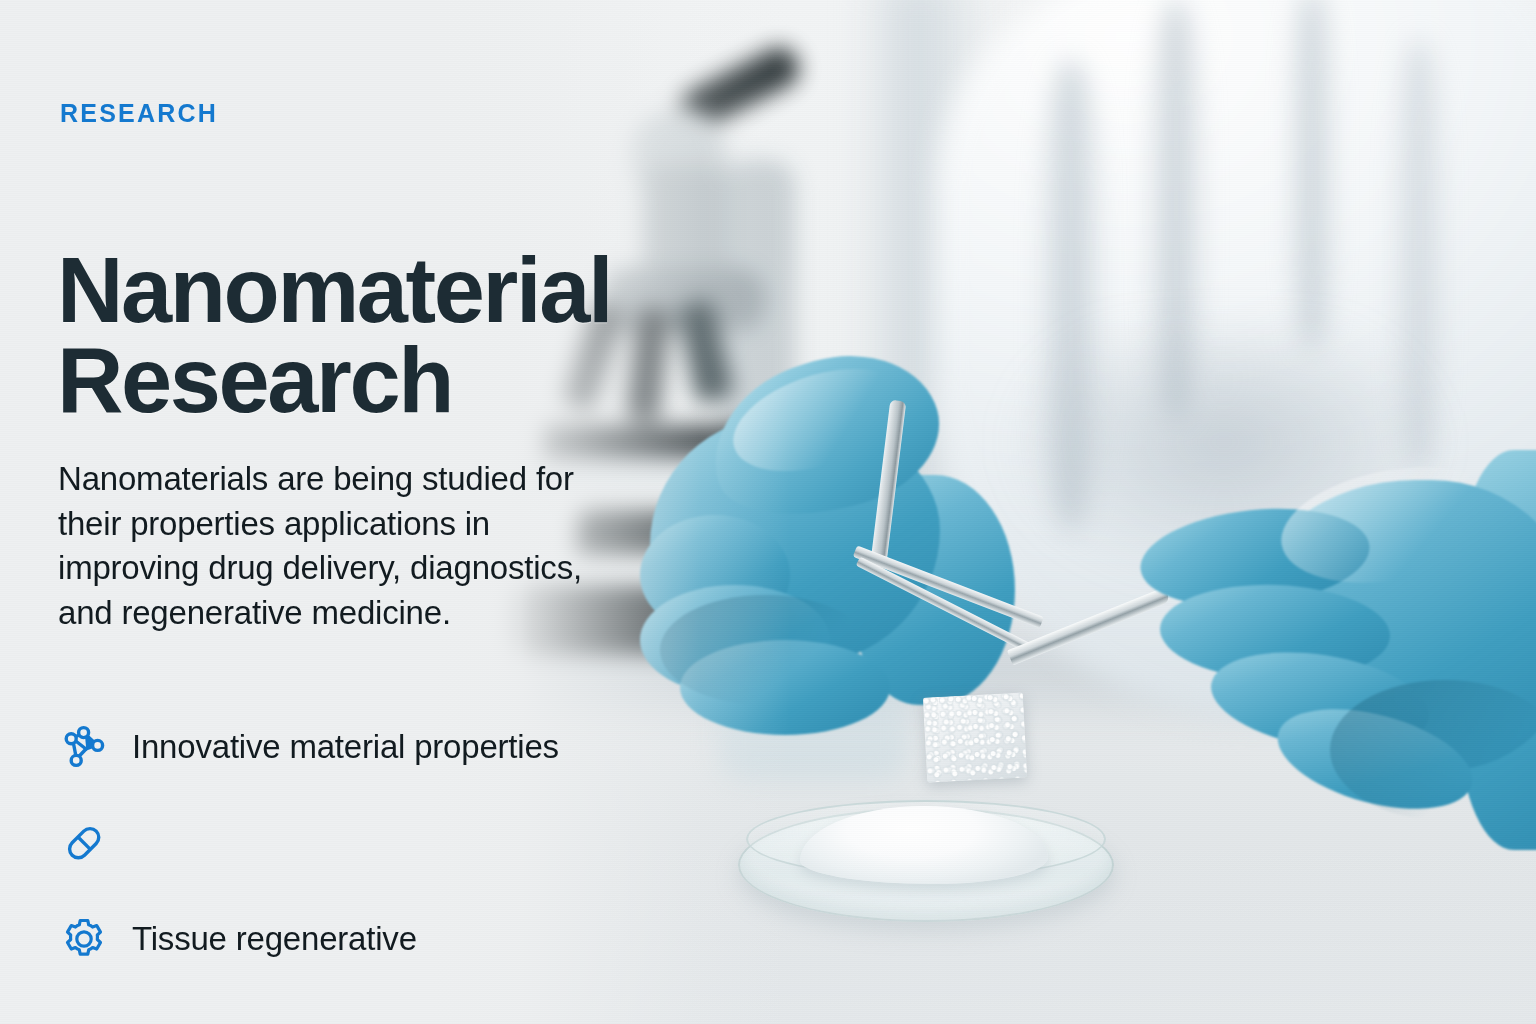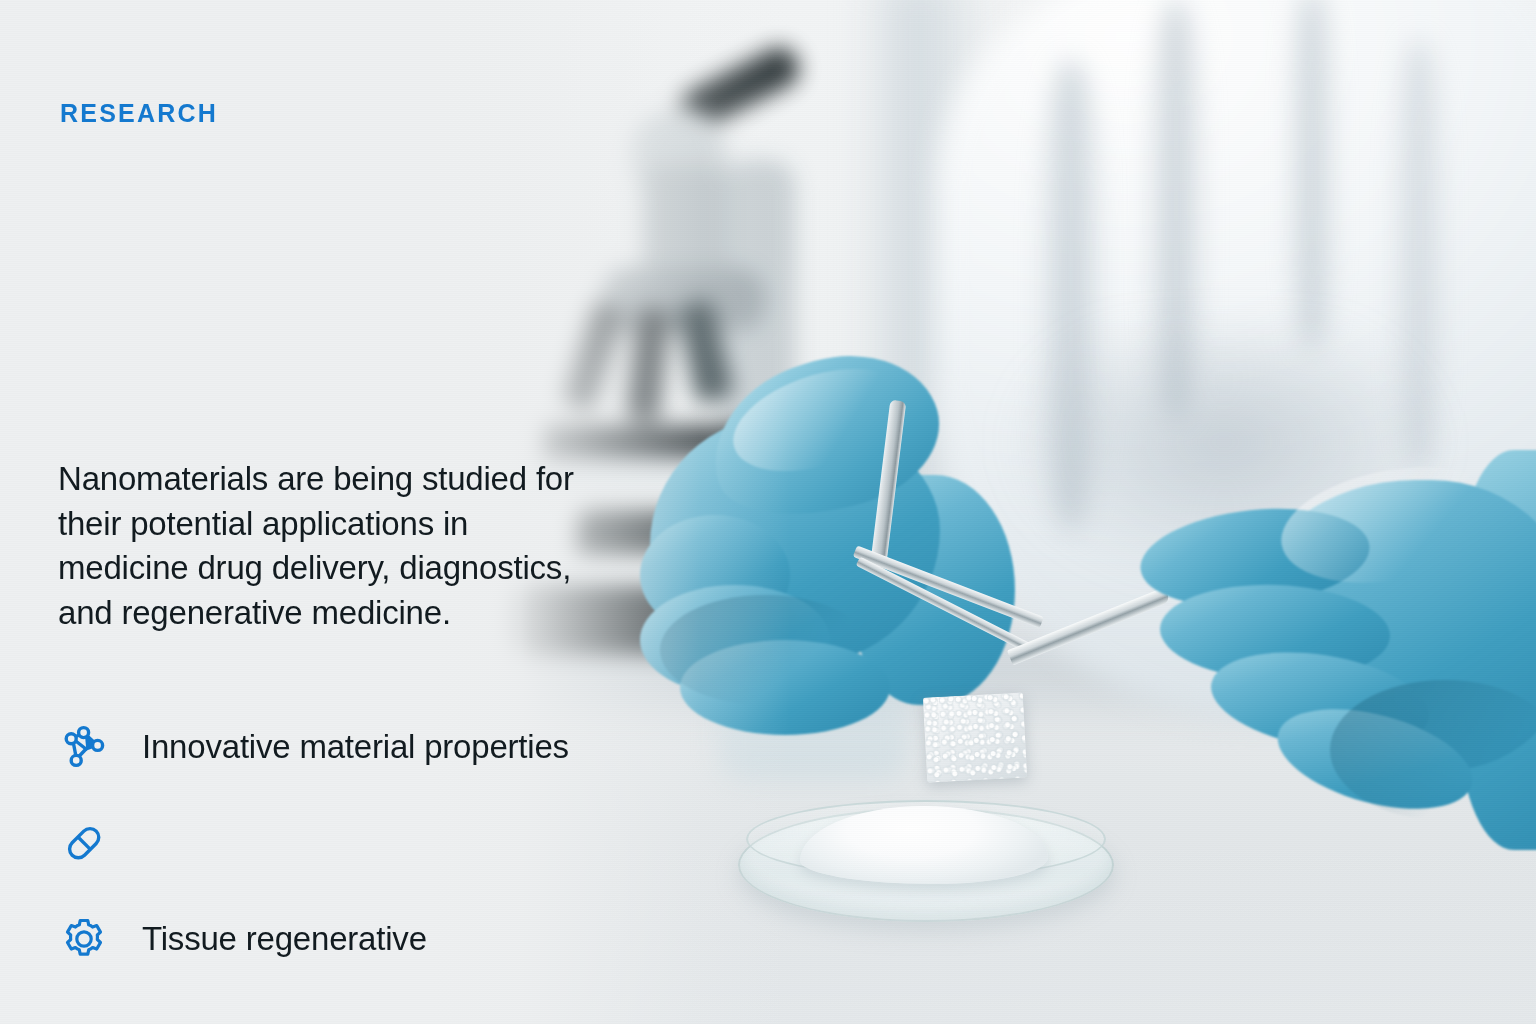--- a/index.html
+++ b/index.html
@@ -284,21 +284,21 @@
     color: #121b20;
     letter-spacing: -.2px;
   }
   .features {
     position:absolute; left:58px; top:705px;
     width: 540px;
   }
   .feature {
     display:flex;
     align-items:center;
-    gap: 32px;
+    gap: 22px;
     min-height: 84px;
   }
   .feature + .feature { margin-top: 12px; }
   .feature-icon {
     flex: 0 0 52px;
     width:52px; height:52px;
     display:flex; align-items:center; justify-content:center;
   }
   .feature-icon svg { display:block; }
   .feature-label {
@@ -379,22 +379,24 @@
 
     <div class="bottom-fade"></div>
     <div class="photo-fade"></div>
     <div class="grain"></div>
   </div>
 
   <div class="content">
 
     <div class="eyebrow">RESEARCH</div>
 
-
-    <p class="body-copy">Nanomaterials are being studied for their potential applications in medicine drug delivery, diagnostics, and regenerative medicine.</p>
+    <h1 class="headline">Nanomaterial
+Research</h1>
+
+    <p class="body-copy">Nanomaterials are being studied for their properties applications in improving drug delivery, diagnostics, and regenerative medicine.</p>
 
     <div class="features">
 
       <div class="feature">
         <span class="feature-icon">
           <svg width="50" height="50" viewBox="0 0 50 50" fill="none">
             <g stroke="#1479cf" stroke-width="3.4" stroke-linecap="round" stroke-linejoin="round">
               <path d="M13.5 16.5 L24.5 10.5"></path>
               <path d="M13.5 16.5 L27 27"></path>
               <path d="M24.5 10.5 L38 23"></path>

